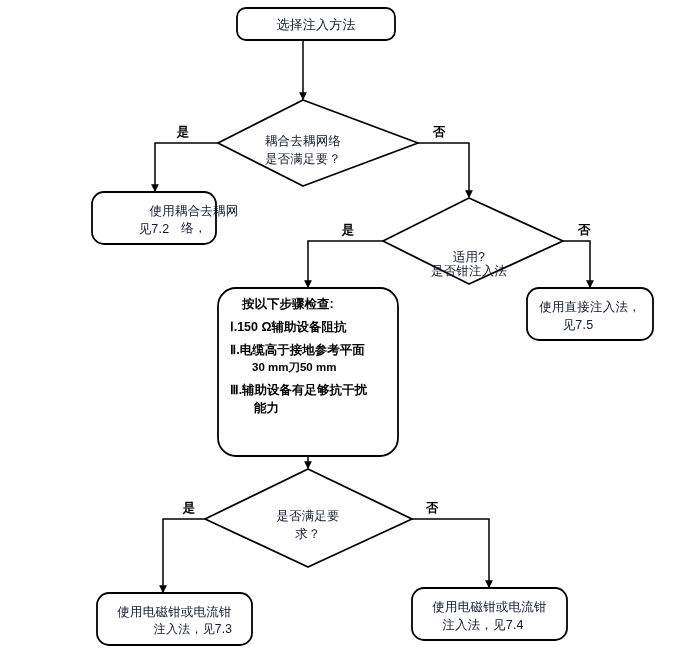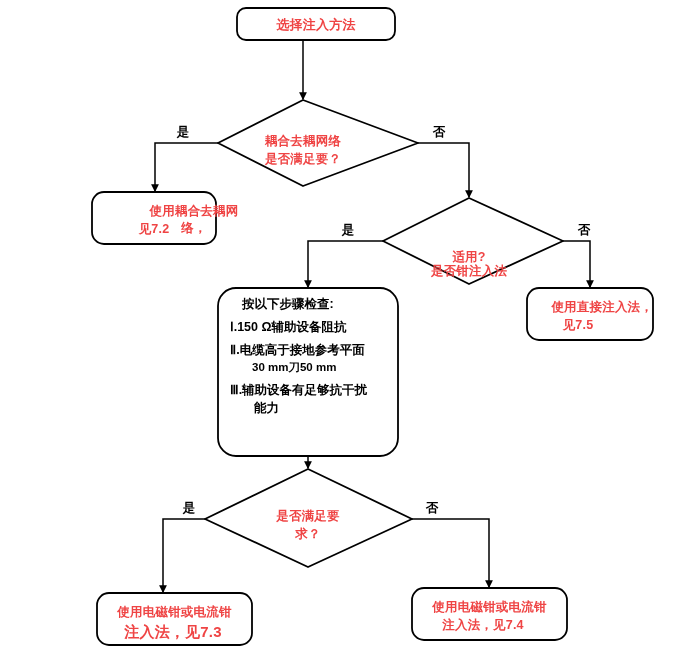--- a/index.html
+++ b/index.html
@@ -27,22 +27,22 @@
     position: absolute;
     left: 0;
     top: 0;
     width: 686px;
     height: 663px;
   }
   .node-label {
     position: absolute;
     text-align: center;
     line-height: 1.32;
-    color: #ef4444;
-    font-weight: bold;
+    color: #0f172a;
+    font-weight: normal;
     letter-spacing: 0.2px;
     pointer-events: none;
     white-space: pre-line;
   }
   .edge-label {
     position: absolute;
     font-size: 12.5px;
     font-weight: bold;
     color: #000;
     text-align: center;
@@ -127,40 +127,40 @@
 
   <div class="node-label d-label" style="left:221px; top:133px; width:164px;">耦合去耦网络</div>
   <div class="node-label d-label" style="left:221px; top:151px; width:164px;">是否满足要？</div>
 
   <div class="node-label t-label" style="left:92px; top:203px; width:112px; font-size:12.5px;padding-left:46px;">使用耦合去耦网络，</div>
   <div class="node-label t-label" style="left:92px; top:221px; width:124px; font-size:12.5px;">见7.2</div>
 
   <div class="node-label d-label" style="left:389px; top:231px; width:160px;margin-top:32px;">是否钳注入法</div>
   <div class="node-label d-label" style="left:389px; top:249px; width:160px;">适用?</div>
 
-  <div class="node-label t-label" style="left:527px; top:299px; width:126px; font-size:12.5px;text-align:right;">使用直接注入法，</div>
+  <div class="node-label t-label" style="left:527px; top:299px; width:126px; font-size:12.5px;">使用直接注入法，</div>
   <div class="node-label t-label" style="left:527px; top:317px; width:102px; font-size:12.5px;">见7.5</div>
 
   <div id="check-box-label">
     <span class="hdr">按以下步骤检查:</span>
 
     <span class="itm"><span class="rn">Ⅰ</span><span>.150 Ω辅助设备阻抗</span></span>
 
     <span class="itm"><span class="rn">Ⅱ</span><span>.电缆高于接地参考平面</span></span>
     <span class="sub">30 mm刀50 mm</span>
 
     <span class="itm"><span class="rn">Ⅲ</span><span>.辅助设备有足够抗干扰</span></span>
     <span class="cont">能力</span>
   </div>
 
   <div class="node-label d-label" style="left:228px; top:508px; width:160px;">是否满足要</div>
   <div class="node-label d-label" style="left:228px; top:526px; width:160px;">求？</div>
 
   <div class="node-label t-label" style="left:97px; top:604px; width:155px; font-size:12.5px;">使用电磁钳或电流钳</div>
-  <div class="node-label t-label" style="left:97px; top:622px; width:152px; font-size:15px;">注入法，见7.3</div>
+  <div class="node-label t-label" style="left:97px; top:622px; width:152px; font-size:12px;padding-left:20px;">注入法，见7.3</div>
 
   <div class="node-label t-label" style="left:412px; top:599px; width:155px; font-size:12.5px;">使用电磁钳或电流钳</div>
   <div class="node-label t-label" style="left:412px; top:617px; width:142px; font-size:12.5px;">注入法，见7.4</div>
 
   <div class="edge-label" style="left:172px; top:124px;">是</div>
   <div class="edge-label" style="left:428px; top:124px;">否</div>
   <div class="edge-label" style="left:337px; top:222px;">是</div>
   <div class="edge-label" style="left:573px; top:222px;">否</div>
   <div class="edge-label" style="left:178px; top:500px;">是</div>
   <div class="edge-label" style="left:421px; top:500px;">否</div>

